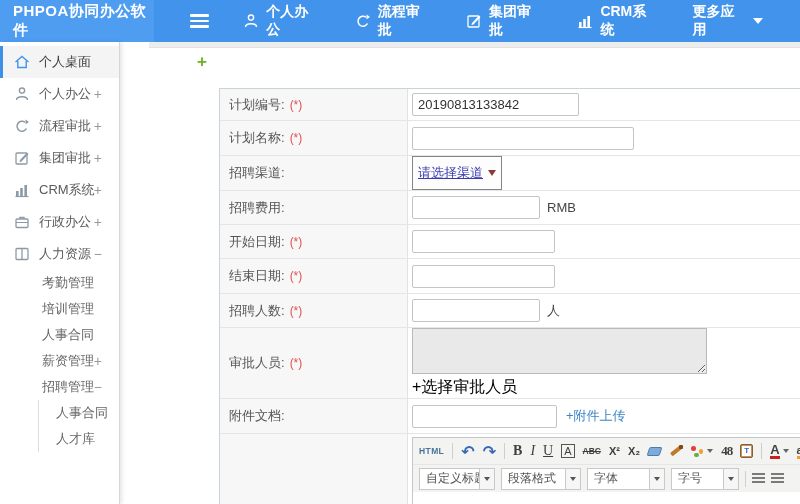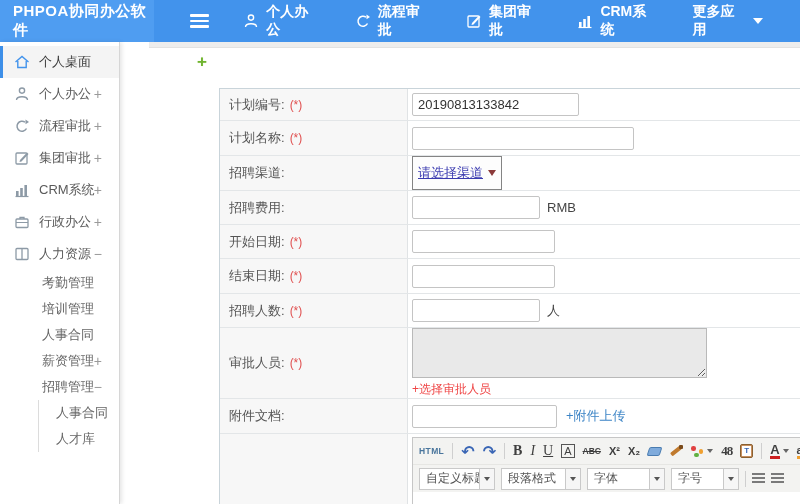--- a/index.html
+++ b/index.html
@@ -41,21 +41,21 @@
   .f-label { width:188px; flex:none; background:#f7f7f7; border-right:1px solid #e0e3e5; display:flex; align-items:center; padding-left:9px; font-size:13px; color:#555; }
   .f-label .star { color:#e05050; margin-left:5px; font-size:12px; }
   .f-value { flex:1; display:flex; align-items:center; padding-left:4px; background:#fff; }
   .txt-input { height:23px; border:1px solid #c4c4c4; border-radius:2px; font-size:13px; color:#333; padding:0 5px; font-family:inherit; }
   .suffix { margin-left:7px; font-size:13px; color:#444; }
   .channel-select { display:flex; align-items:center; border:1px solid #848484; background:#fdfdfd; height:22px; padding:16px 5px; cursor:pointer; }
   .channel-select .cs-txt { color:#3b3bb0; font-size:13px; text-decoration:underline; }
   .channel-select .cs-caret { width:0; height:0; border-left:4.5px solid transparent; border-right:4.5px solid transparent; border-top:6px solid #8b3a3a; margin-left:5px; }
   .f-value.col { flex-direction:column; align-items:flex-start; justify-content:center; }
   .approver-box { width:295px; height:52px; background:#e9e9e9; border:1px solid #b9b9b9; resize:both; font-family:inherit; }
-  .blue-link { color:#ef4444; font-size:12px; text-decoration:none; margin-top:3px; cursor:pointer; }
+  .blue-link { color:#000000; font-size:16px; text-decoration:none; margin-top:3px; cursor:pointer; }
   .inline-link { color:#3d85c6; font-size:13px; text-decoration:none; margin-left:9px; cursor:pointer; }
 
   
   .editor-row { height:150px; border-bottom:none; }
   .editor-row .f-value { align-items:flex-start; padding-top:3px; }
   .editor { width:100%; border:1px solid #c6c6c6; background:#fff; }
   .tb { display:flex; align-items:center; padding:0 6px; background:#f3f3f1; white-space:nowrap; overflow:hidden; }
   .tb1 { height:26px; gap:8px; }
   .tb2 { height:28px; gap:6px; border-top:1px solid #e6e6e3; }
   .tb-sep { width:1px; height:16px; background:#cfcfcf; flex:none; }

